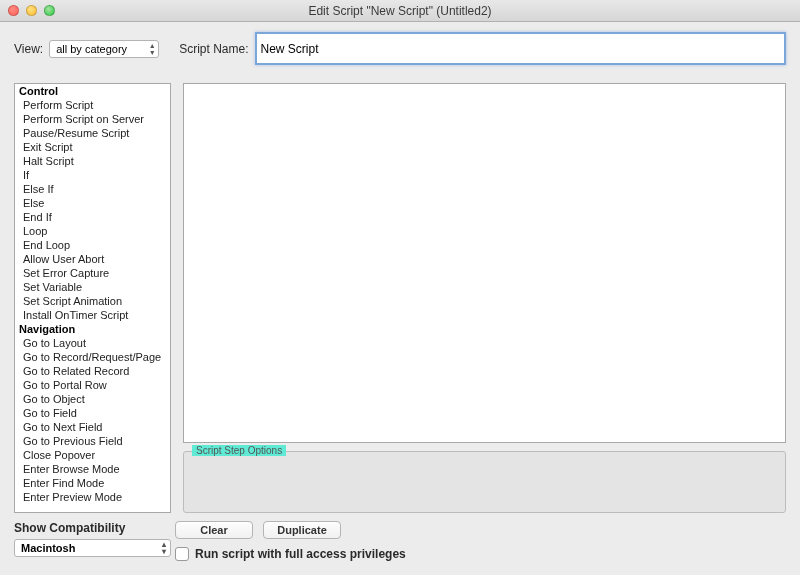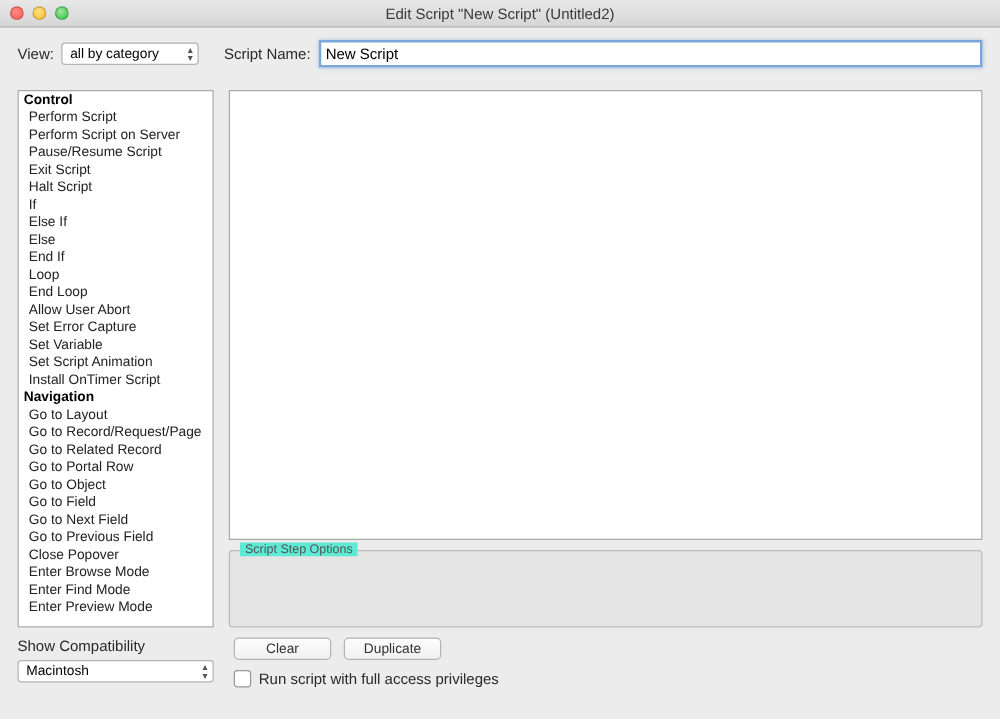--- a/index.html
+++ b/index.html
@@ -57,21 +57,21 @@
     align-items: center;
     min-width: 110px;
   }
   .mac-select .arrows {
     position: absolute; right: 4px; top: 1px; font-size: 8px; line-height: 7px; color: #555;
     display: flex; flex-direction: column;
   }
   .script-name-label { margin-left: 14px; }
   .script-name-input {
     flex: 1;
-    height: 22px;
+    height: 33px;
     border: 2px solid #7aa7d8;
     border-radius: 0;
     font-size: 12px;
     padding: 0 4px;
     outline: none;
     background: #fff;
     box-shadow: 0 0 3px rgba(100,150,220,0.5);
   }
   .main {
     display: flex;
@@ -121,21 +121,22 @@
     top: -7px;
     left: 8px;
     background: #5eead4;
     padding: 0 4px;
     font-size: 10px;
     color: #555;
   }
   .footer {
     display: flex;
     padding: 8px 14px 0 14px;
-    gap: 16px;
+    gap: 4px;
+    font-weight: bold;
   }
   .footer-left {
     width: 157px;
     display: flex;
     flex-direction: column;
     gap: 4px;
   }
   .footer-left .lbl {
     font-size: 12px;
     color: #2a2a2a;

